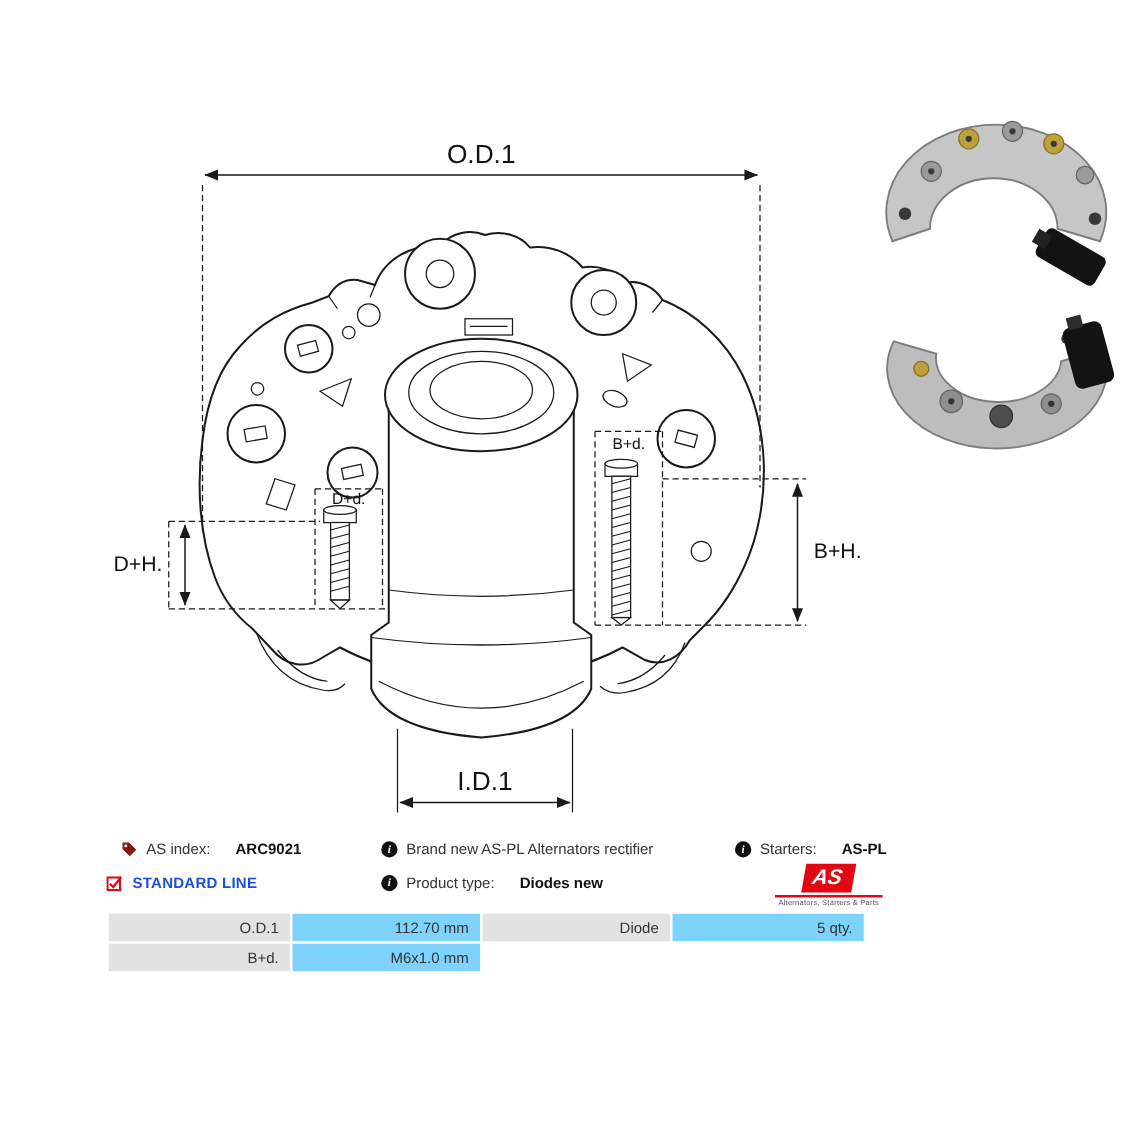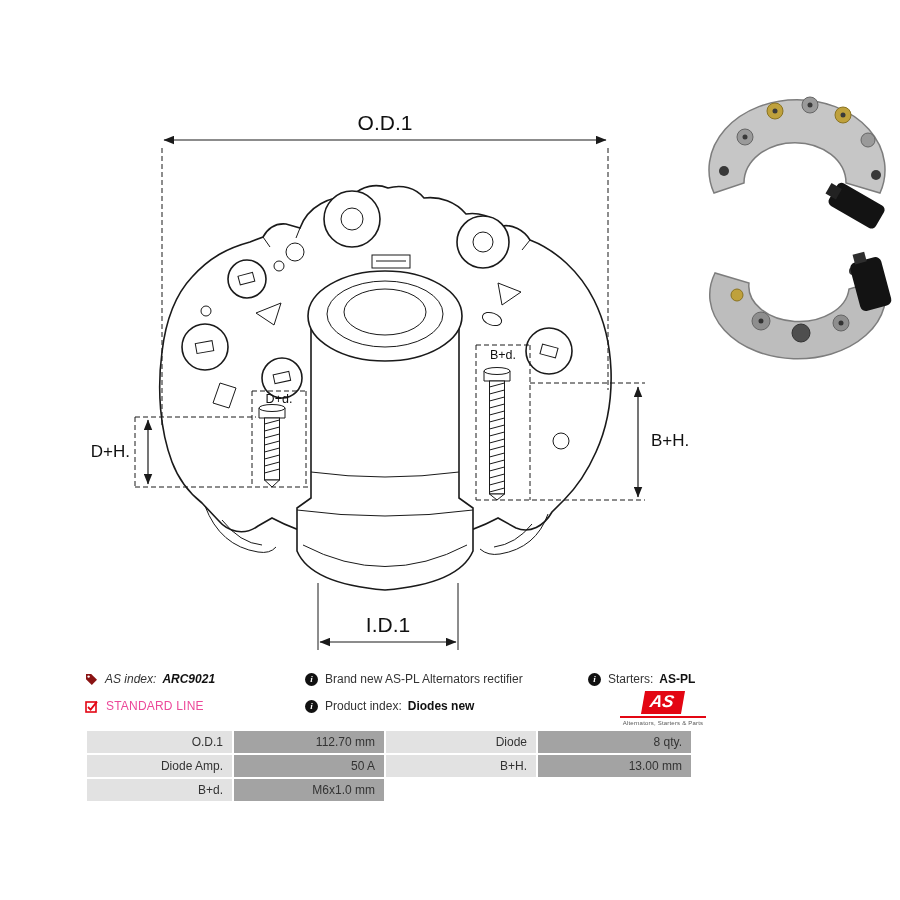--- a/index.html
+++ b/index.html
@@ -11,38 +11,38 @@
   .t-sm{font-size:12.5px;}
   .lnf{stroke:#1a1a1a;stroke-width:1.6;fill:#fff;}
   .thin{stroke:#1a1a1a;stroke-width:1;fill:none;}
   .thinf{stroke:#1a1a1a;stroke-width:1;fill:#fff;}
   .dash{stroke:#1a1a1a;stroke-width:1;fill:none;stroke-dasharray:5 3;}
   .dim{stroke:#1a1a1a;stroke-width:1.2;fill:none;}
 
   
   .inforow{position:absolute;height:16px;display:flex;align-items:center;font-size:12px;color:#333;white-space:nowrap;}
   .inforow .ic{display:inline-flex;align-items:center;justify-content:center;margin-right:7px;}
-  .inforow b{color:#111;margin-left:6px;}
+  .inforow b{color:#111;margin-left:20px;}
   .circle-i{width:13px;height:13px;border-radius:50%;background:#111;color:#fff;
             font-size:9px;font-style:italic;font-weight:bold;display:inline-flex;
             align-items:center;justify-content:center;font-family:"Liberation Serif",serif;}
-  .std-line{color:#ec4899;font-weight:normal;letter-spacing:0.2px;}
+  .std-line{color:#1d4ed8;font-weight:bold;letter-spacing:0.2px;}
 
   
   .logo{position:absolute;left:620px;top:691px;width:86px;text-align:center;}
   .logo-flag{display:inline-block;background:#e30613;color:#fff;font-style:italic;font-weight:bold;
              font-size:17px;line-height:20px;padding:1px 9px 2px 7px;transform:skewX(-10deg);}
   .logo-line{height:2px;background:#e30613;margin-top:2px;}
   .logo-sub{font-size:6px;color:#555;margin-top:2px;white-space:nowrap;letter-spacing:0.2px;}
 
   
   .spec{position:absolute;left:85px;top:729px;border-collapse:separate;border-spacing:2px;}
   .spec td{height:20px;font-size:12px;color:#333;text-align:right;padding:1px 9px 1px 2px;vertical-align:middle;}
   .cell-lbl{background:#e2e2e2;}
-  .cell-val{background:#a3a3a3;}
+  .cell-val{background:#7dd3fc;}
   .cell-empty{background:transparent;}
 </style>
 </head>
 <body>
 
 <div class="canvas">
 
   
   <svg width="900" height="660" viewBox="0 0 900 660">
     <defs>
@@ -203,21 +203,21 @@
         <circle cx="138" cy="80" r="2.5" fill="#333"></circle>
       <circle cx="150" cy="28" r="4" fill="#383838"></circle>
       <g transform="rotate(-15 168 42)">
         <rect x="152" y="16" width="32" height="50" rx="6" fill="#131313"></rect>
         <rect x="158" y="8" width="12" height="10" fill="#2e2e2e"></rect>
       </g>
     </g>
   </svg>
 
   
-  <div class="inforow" style="left:85px;top:671px;font-style:italic;">
+  <div class="inforow" style="left:97px;top:671px;">
     <span class="ic">
       <svg width="13" height="13" viewBox="0 0 13 13">
         <path d="M1 1 H6.2 L12 6.8 L6.8 12 L1 6.2 Z" fill="#8a1313"></path>
         <circle cx="3.6" cy="3.6" r="1.2" fill="#fff"></circle>
       </svg>
     </span>
     <span>AS index:</span>
     <b>ARC9021</b>
   </div>
 
@@ -231,21 +231,21 @@
     <span class="std-line">STANDARD LINE</span>
   </div>
 
   <div class="inforow" style="left:305px;top:671px;">
     <span class="ic circle-i">i</span>
     <span>Brand new AS-PL Alternators rectifier</span>
   </div>
 
   <div class="inforow" style="left:305px;top:698px;">
     <span class="ic circle-i">i</span>
-    <span>Product index:</span>
+    <span>Product type:</span>
     <b>Diodes new</b>
   </div>
 
   <div class="inforow" style="left:588px;top:671px;">
     <span class="ic circle-i">i</span>
     <span>Starters:</span>
     <b>AS-PL</b>
   </div>
 
   <div class="logo">
@@ -260,27 +260,21 @@
         <col style="width:145px">
         <col style="width:150px">
         <col style="width:150px">
         <col style="width:153px">
       </colgroup>
     <tbody>
         <tr>
       <td class="cell-lbl">O.D.1</td>
       <td class="cell-val">112.70 mm</td>
       <td class="cell-lbl">Diode</td>
-      <td class="cell-val">8 qty.</td>
-    </tr>
-    <tr>
-      <td class="cell-lbl">Diode Amp.</td>
-      <td class="cell-val">50 A</td>
-      <td class="cell-lbl">B+H.</td>
-      <td class="cell-val">13.00 mm</td>
+      <td class="cell-val">5 qty.</td>
     </tr>
     <tr>
       <td class="cell-lbl">B+d.</td>
       <td class="cell-val">M6x1.0 mm</td>
       <td class="cell-empty"></td>
       <td class="cell-empty"></td>
     </tr>
   </tbody>
     </table>
 

